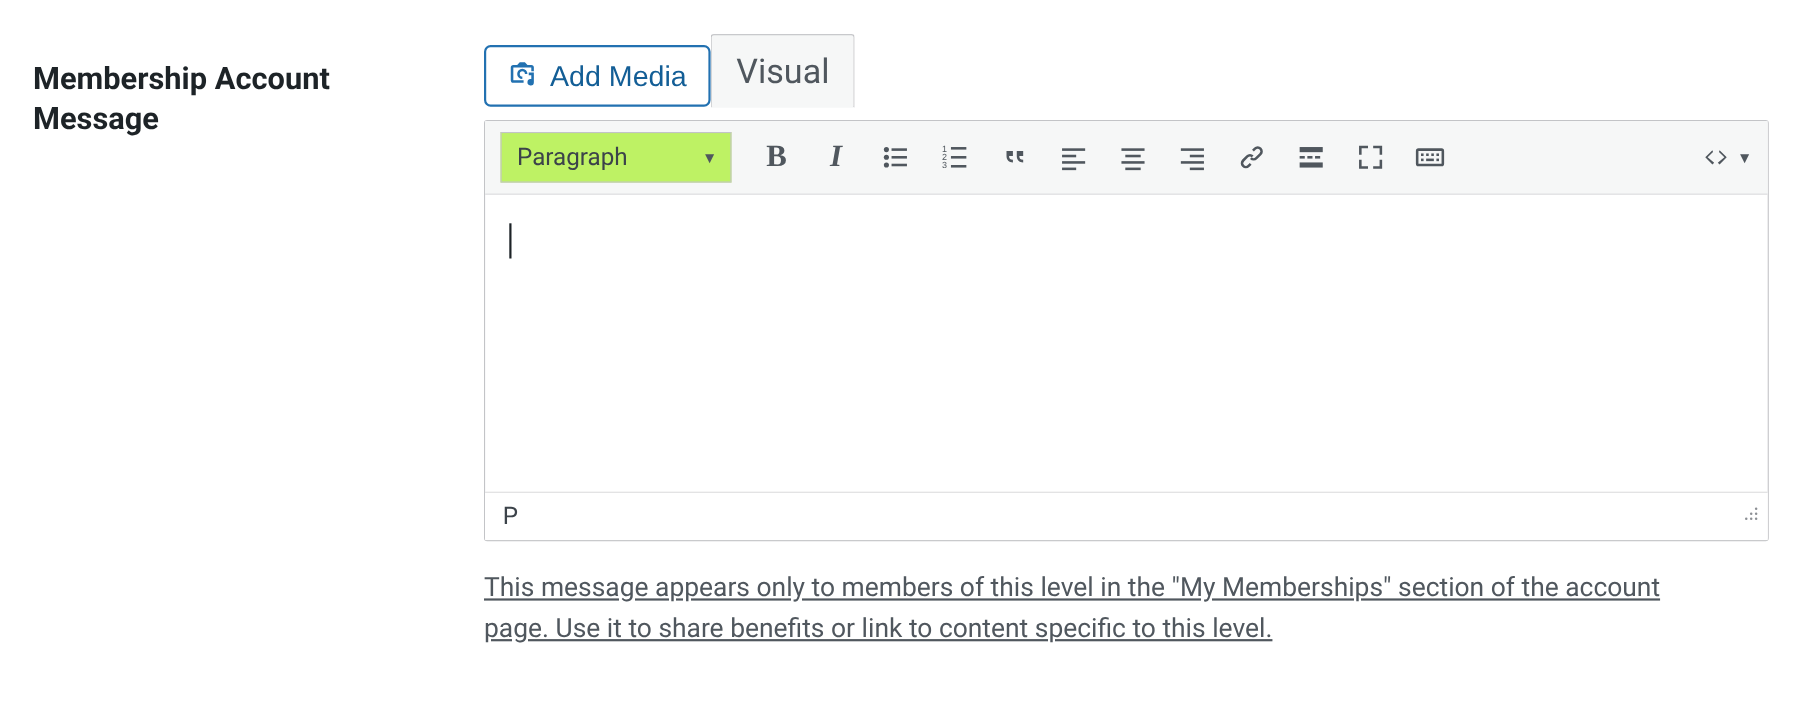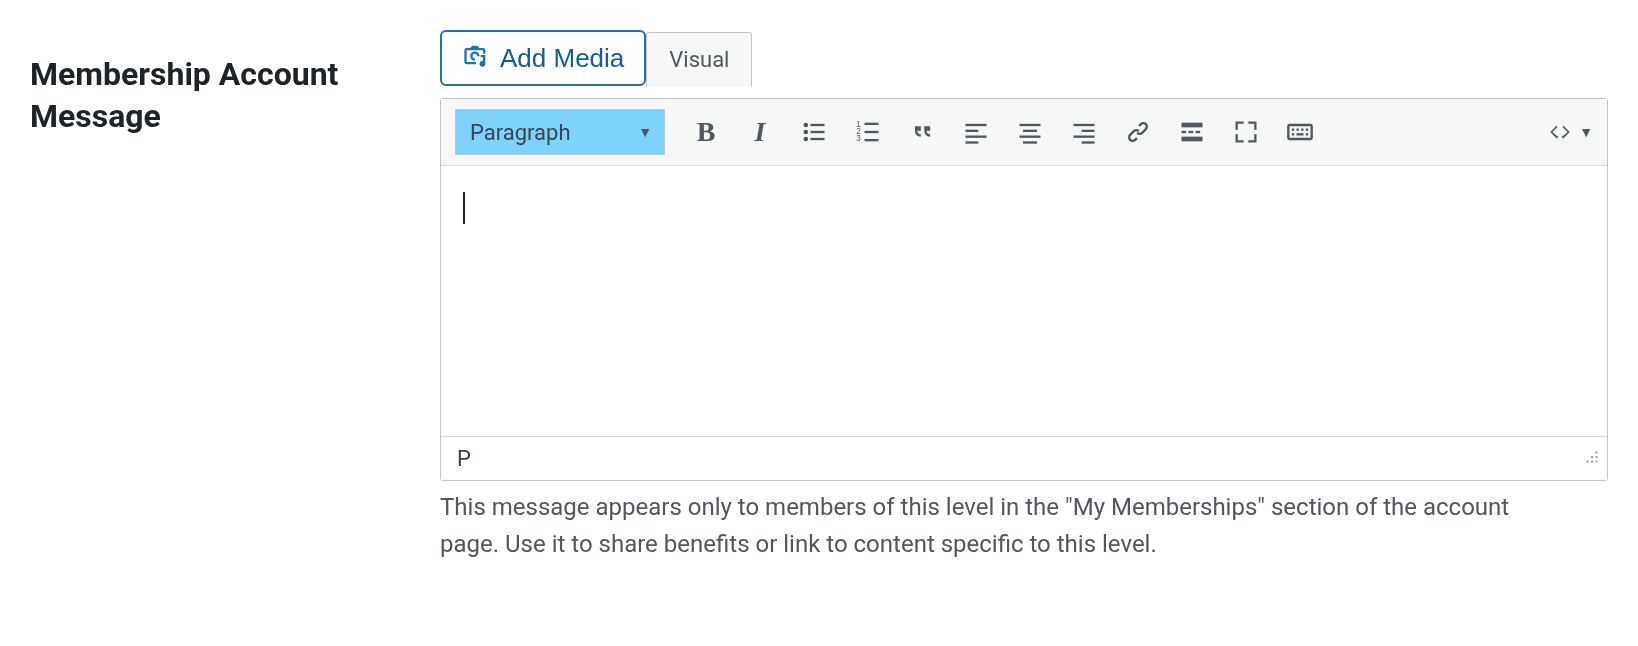--- a/index.html
+++ b/index.html
@@ -22,21 +22,21 @@
     color:var(--text);
     background:#fff;
     width:1638px;
     padding:30px 30px 30px 30px;
   }
   .row{display:flex;align-items:flex-start;gap:30px}
   .field-label{
     width:380px;
     padding-top:24px;
     font-weight:700;
-    font-size:32px;
+    font-size:28px;
     line-height:1.3;
     color:var(--text);
   }
   .field-body{flex:1}
   .media-tabs-row{
     display:flex;
     align-items:flex-end;
     justify-content:flex-start;
   }
   .add-media-btn{
@@ -50,21 +50,21 @@
     color:var(--wp-blue-text);
     border-radius:6px;
     font-size:26px;
     font-weight:500;
     cursor:pointer;
   }
   .add-media-btn svg{width:28px;height:28px;fill:var(--wp-blue)}
   .editor-tabs{display:flex;gap:4px}
   .editor-tab{
     padding:14px 22px 14px;
-    font-size:22px;
+    font-size:31px;
     color:var(--muted);
     border:1px solid var(--gray-light);
     border-bottom:none;
     background:var(--f0);
     border-radius:3px 3px 0 0;
     cursor:pointer;
     position:relative;
     top:1px;
   }
   .editor-tab.active{
@@ -87,21 +87,21 @@
     border-bottom:1px solid var(--gray-light);
   }
   .format-select{
     display:flex;
     align-items:center;
     justify-content:space-between;
     width:210px;
     height:46px;
     padding:0 12px 0 14px;
     border:1px solid var(--gray-border);
-    background:#7dd3fc;
+    background:#bef264;
     color:#3c434a;
     font-size:22px;
     cursor:pointer;
   }
   .format-select .caret{font-size:14px;color:#50575e}
   .tgroup{display:flex;align-items:center;gap:8px;margin-left:8px}
   .tbtn{
     width:46px;height:46px;
     display:flex;align-items:center;justify-content:center;
     background:transparent;border:none;cursor:pointer;
@@ -129,25 +129,26 @@
     justify-content:space-between;
     border-top:1px solid var(--gray-light);
     height:44px;
     padding:0 6px 0 16px;
     background:#fff;
     font-size:22px;
     color:#3c434a;
   }
   .resize-handle svg{width:18px;height:18px;fill:#8c8f94}
   .help-text{
-    margin-top:8px;
+    margin-top:24px;
     font-size:24px;
     line-height:1.55;
     color:var(--muted);
     max-width:1080px;
+    text-decoration:underline;
   }
   .toolbar-spacer{flex:1}
   .code-caret{display:flex;align-items:center;gap:6px;color:var(--gray-icon);margin-left:4px}
   .code-caret svg{width:26px;height:26px;fill:currentColor}
   .code-caret .sm{font-size:14px}
 </style>
 </head>
 <body>
 
 <div class="row">

